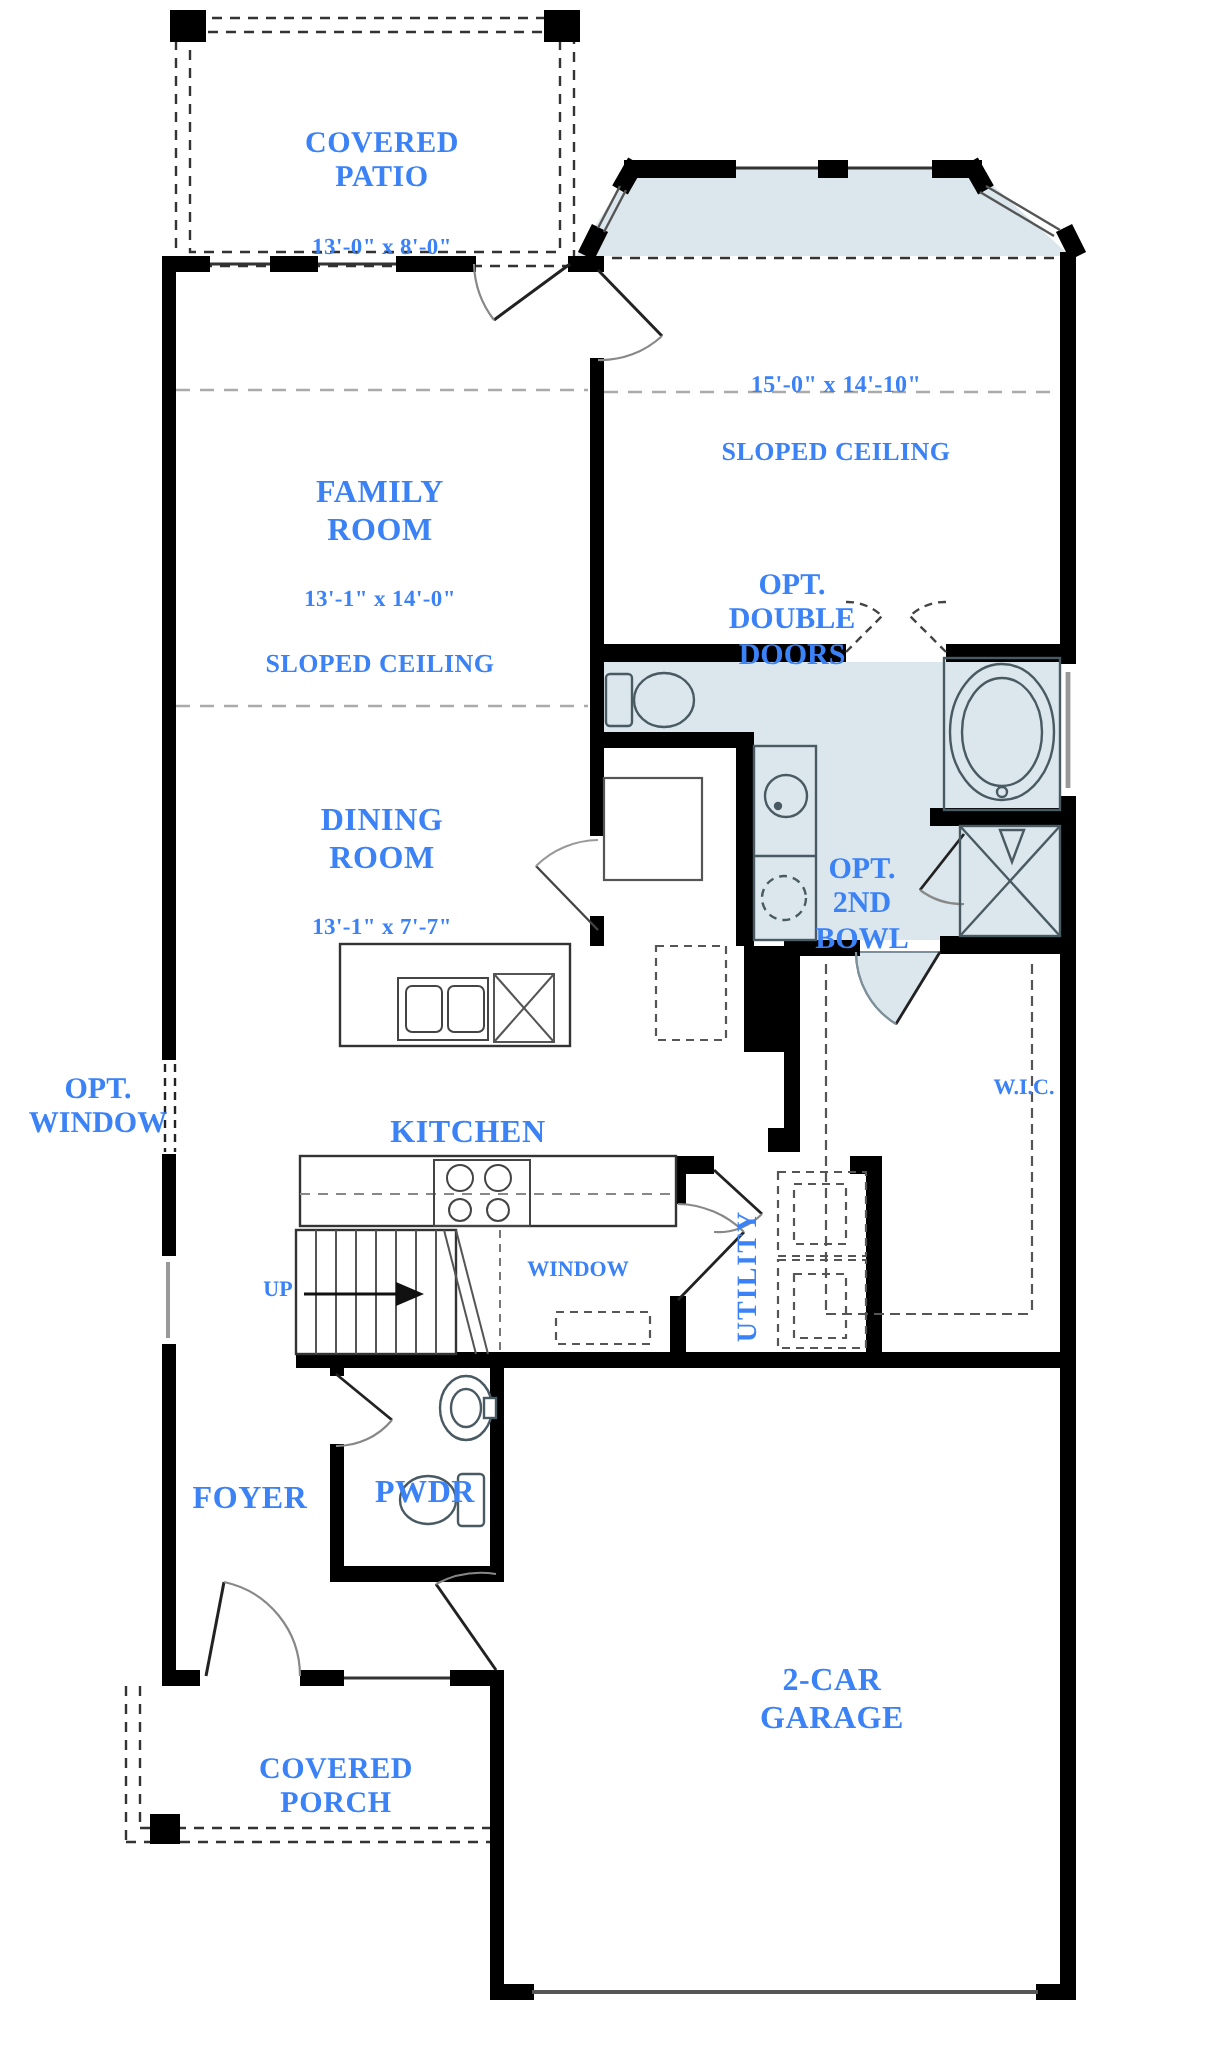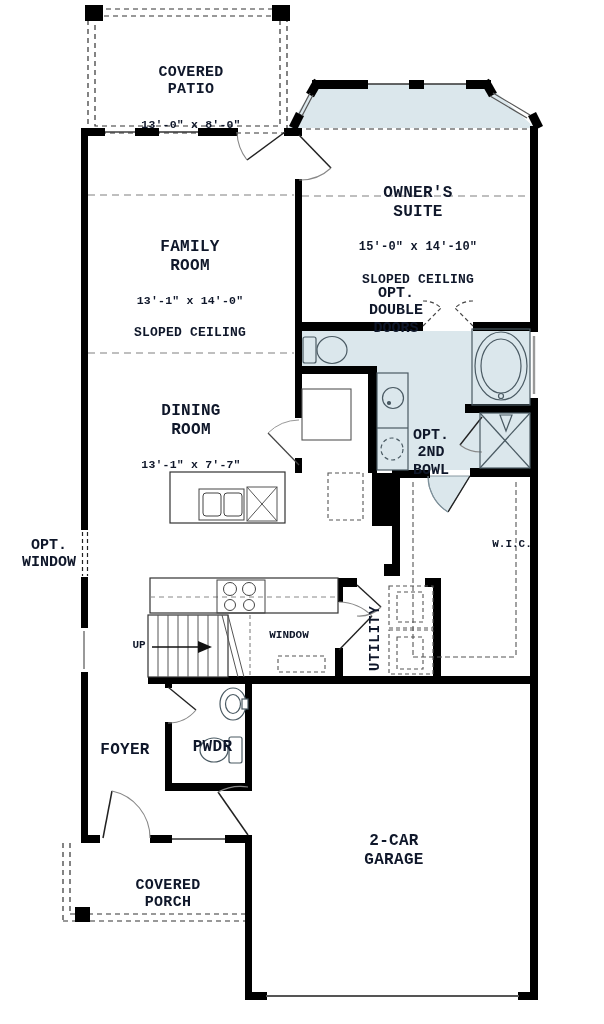--- a/index.html
+++ b/index.html
@@ -1,18 +1,18 @@
 <!DOCTYPE html>
 <html><head>
 <meta charset="utf-8">
 <title>Floor Plan</title>
 <style>
   html,body{margin:0;padding:0;background:#ffffff;}
   .plan{position:relative;width:604px;height:1024px;background:#ffffff;overflow:hidden;
-        font-family:Liberation Mono, monospace;color:#0f172a;}
+        font-family:Liberation Serif, serif;color:#3b82f6;}
   .plan svg{position:absolute;left:0;top:0;}
   .rl{position:absolute;text-align:center;transform:translateX(-50%);white-space:pre-line;}
   .rl-name{font-size:16px;font-weight:bold;line-height:1.16;letter-spacing:.3px;}
   .rl-name.sm{font-size:15px;}
   .rl-dims{font-size:11.5px;font-weight:bold;margin-top:1px;letter-spacing:.2px;}
   .rl-dims.md{font-size:12px;}
   .rl-note{font-size:13px;font-weight:bold;letter-spacing:.2px;}
   .anno{position:absolute;text-align:center;transform:translateX(-50%);white-space:pre-line;
         font-size:15px;font-weight:bold;line-height:1.15;}
   .mini{font-size:11px;font-weight:bold;}
@@ -290,58 +290,59 @@
   </div>
 
   <div class="rl" style="left:190px;top:220px;">
     <div class="rl-name">FAMILY
 ROOM</div>
     <div class="rl-dims">13'-1" x 14'-0"</div>
     <div class="rl-note">SLOPED CEILING</div>
   </div>
 
   <div class="rl" style="left:418px;top:166px;">
-    <div class="rl-name">OWNER'S
-SUITE</div>
     <div class="rl-dims md">15'-0" x 14'-10"</div>
     <div class="rl-note">SLOPED CEILING</div>
   </div>
 
   <div class="rl" style="left:191px;top:384px;">
     <div class="rl-name">DINING
 ROOM</div>
     <div class="rl-dims">13'-1" x 7'-7"</div>
   </div>
 
   <div class="anno" style="left:396px;top:285px;">OPT.
 DOUBLE
 DOORS</div>
   <div class="anno" style="left:431px;top:427px;">OPT.
 2ND
 BOWL</div>
   <div class="anno" style="left:49px;top:537px;">OPT.
 WINDOW</div>
 
+  <div class="rl" style="left:234px;top:540px;">
+    <div class="rl-name">KITCHEN</div>
+  </div>
 
   <div class="rl mini" style="left:464px;top:538px;margin-left:48px;">W.I.C.</div>
   <div class="anno mini" style="left:139px;top:639px;">UP</div>
   <div class="rl mini" style="left:289px;top:629px;">WINDOW</div>
   <div class="vert" style="left:375px;top:638px;">UTILITY</div>
 
   <div class="rl" style="left:125px;top:723px;">
     <div class="rl-name">FOYER</div>
   </div>
 
   <div class="rl" style="left:197px;top:720px;padding-left:31px;">
     <div class="rl-name">PWDR</div>
   </div>
 
   <div class="rl" style="left:168px;top:859px;">
     <div class="rl-name sm">COVERED
 PORCH</div>
   </div>
 
-  <div class="rl" style="left:394px;top:814px;">
+  <div class="rl" style="left:416px;top:814px;">
     <div class="rl-name">2-CAR
 GARAGE</div>
   </div>
 
 </div>
 
 </body></html>

